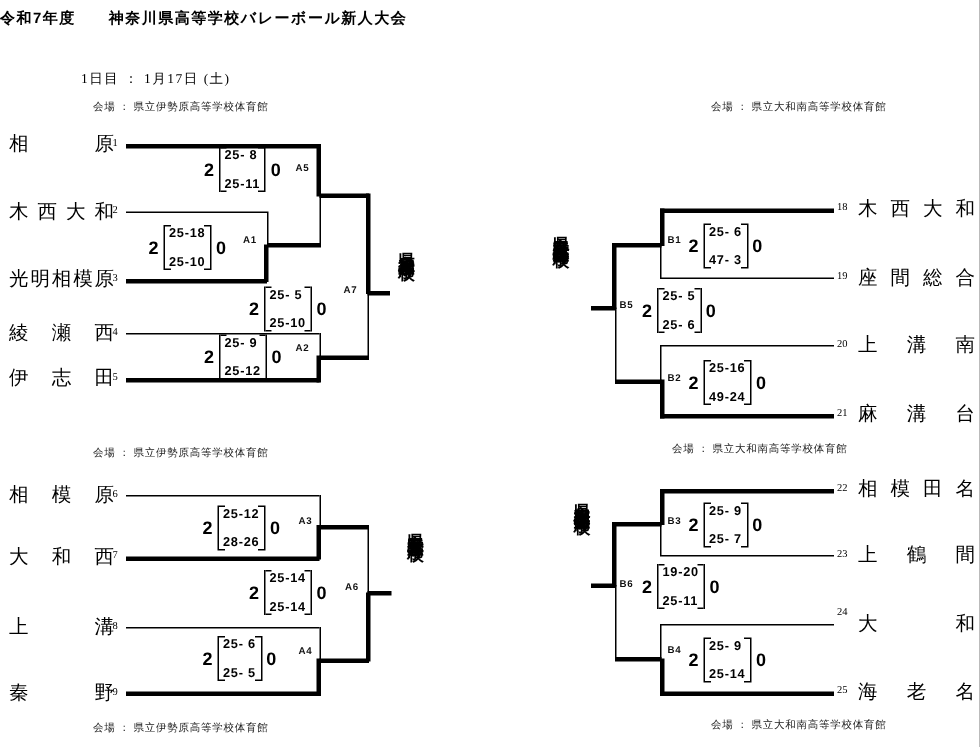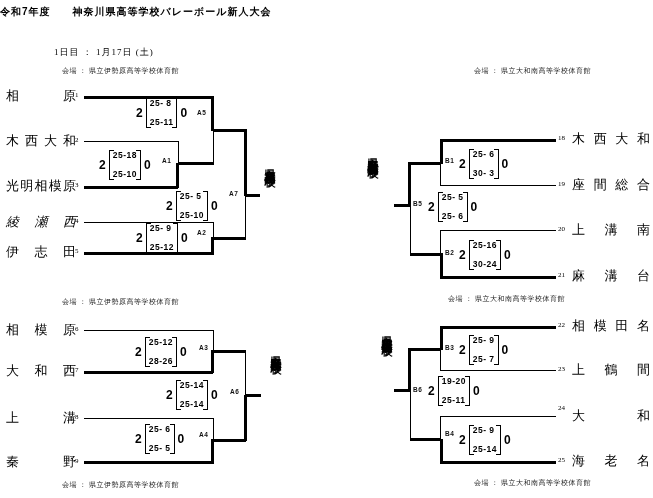--- a/index.html
+++ b/index.html
@@ -70,21 +70,21 @@
   <div class="abs venue" style="left:448px;top:294px;">会場 ： 県立大和南高等学校体育館</div>
   <div class="abs venue" style="left:62px;top:480px;">会場 ： 県立伊勢原高等学校体育館</div>
   <div class="abs venue" style="left:474px;top:478px;">会場 ： 県立大和南高等学校体育館</div>
 
   <div class="tname" style="left:6px;top:89px;">相原</div>
   <div class="seed" style="left:75px;top:91px;">1</div>
   <div class="tname" style="left:6px;top:134px;">木西大和</div>
   <div class="seed" style="left:75px;top:136px;">2</div>
   <div class="tname" style="left:6px;top:179px;">光明相模原</div>
   <div class="seed" style="left:75px;top:181px;">3</div>
-  <div class="tname" style="left:6px;top:215px;font-style:italic;">綾瀬西</div>
+  <div class="tname" style="left:6px;top:215px;">綾瀬西</div>
   <div class="seed" style="left:75px;top:217px;">4</div>
   <div class="tname" style="left:6px;top:245px;">伊志田</div>
   <div class="seed" style="left:75px;top:247px;">5</div>
   <div class="tname" style="left:6px;top:323px;">相模原</div>
   <div class="seed" style="left:75px;top:325px;">6</div>
   <div class="tname" style="left:6px;top:364px;">大和西</div>
   <div class="seed" style="left:75px;top:366px;">7</div>
   <div class="tname" style="left:6px;top:411px;">上溝</div>
   <div class="seed" style="left:75px;top:413px;">8</div>
   <div class="tname" style="left:6px;top:455px;">秦野</div>
@@ -220,29 +220,29 @@
     <span class="sets">
         <span class="set">25-14</span>
         <span class="set">25-14</span>
       </span>
     <span class="big">0</span>
   </div>
   <div class="score" style="left:459px;top:149px;">
     <span class="big">2</span>
     <span class="sets">
         <span class="set">25- 6</span>
-        <span class="set">30- 3</span>
+        <span class="set">47- 3</span>
       </span>
     <span class="big">0</span>
   </div>
   <div class="score" style="left:459px;top:240px;">
     <span class="big">2</span>
     <span class="sets">
         <span class="set">25-16</span>
-        <span class="set">30-24</span>
+        <span class="set">49-24</span>
       </span>
     <span class="big">0</span>
   </div>
   <div class="score" style="left:428px;top:192px;">
     <span class="big">2</span>
     <span class="sets">
         <span class="set">25- 5</span>
         <span class="set">25- 6</span>
       </span>
     <span class="big">0</span>

